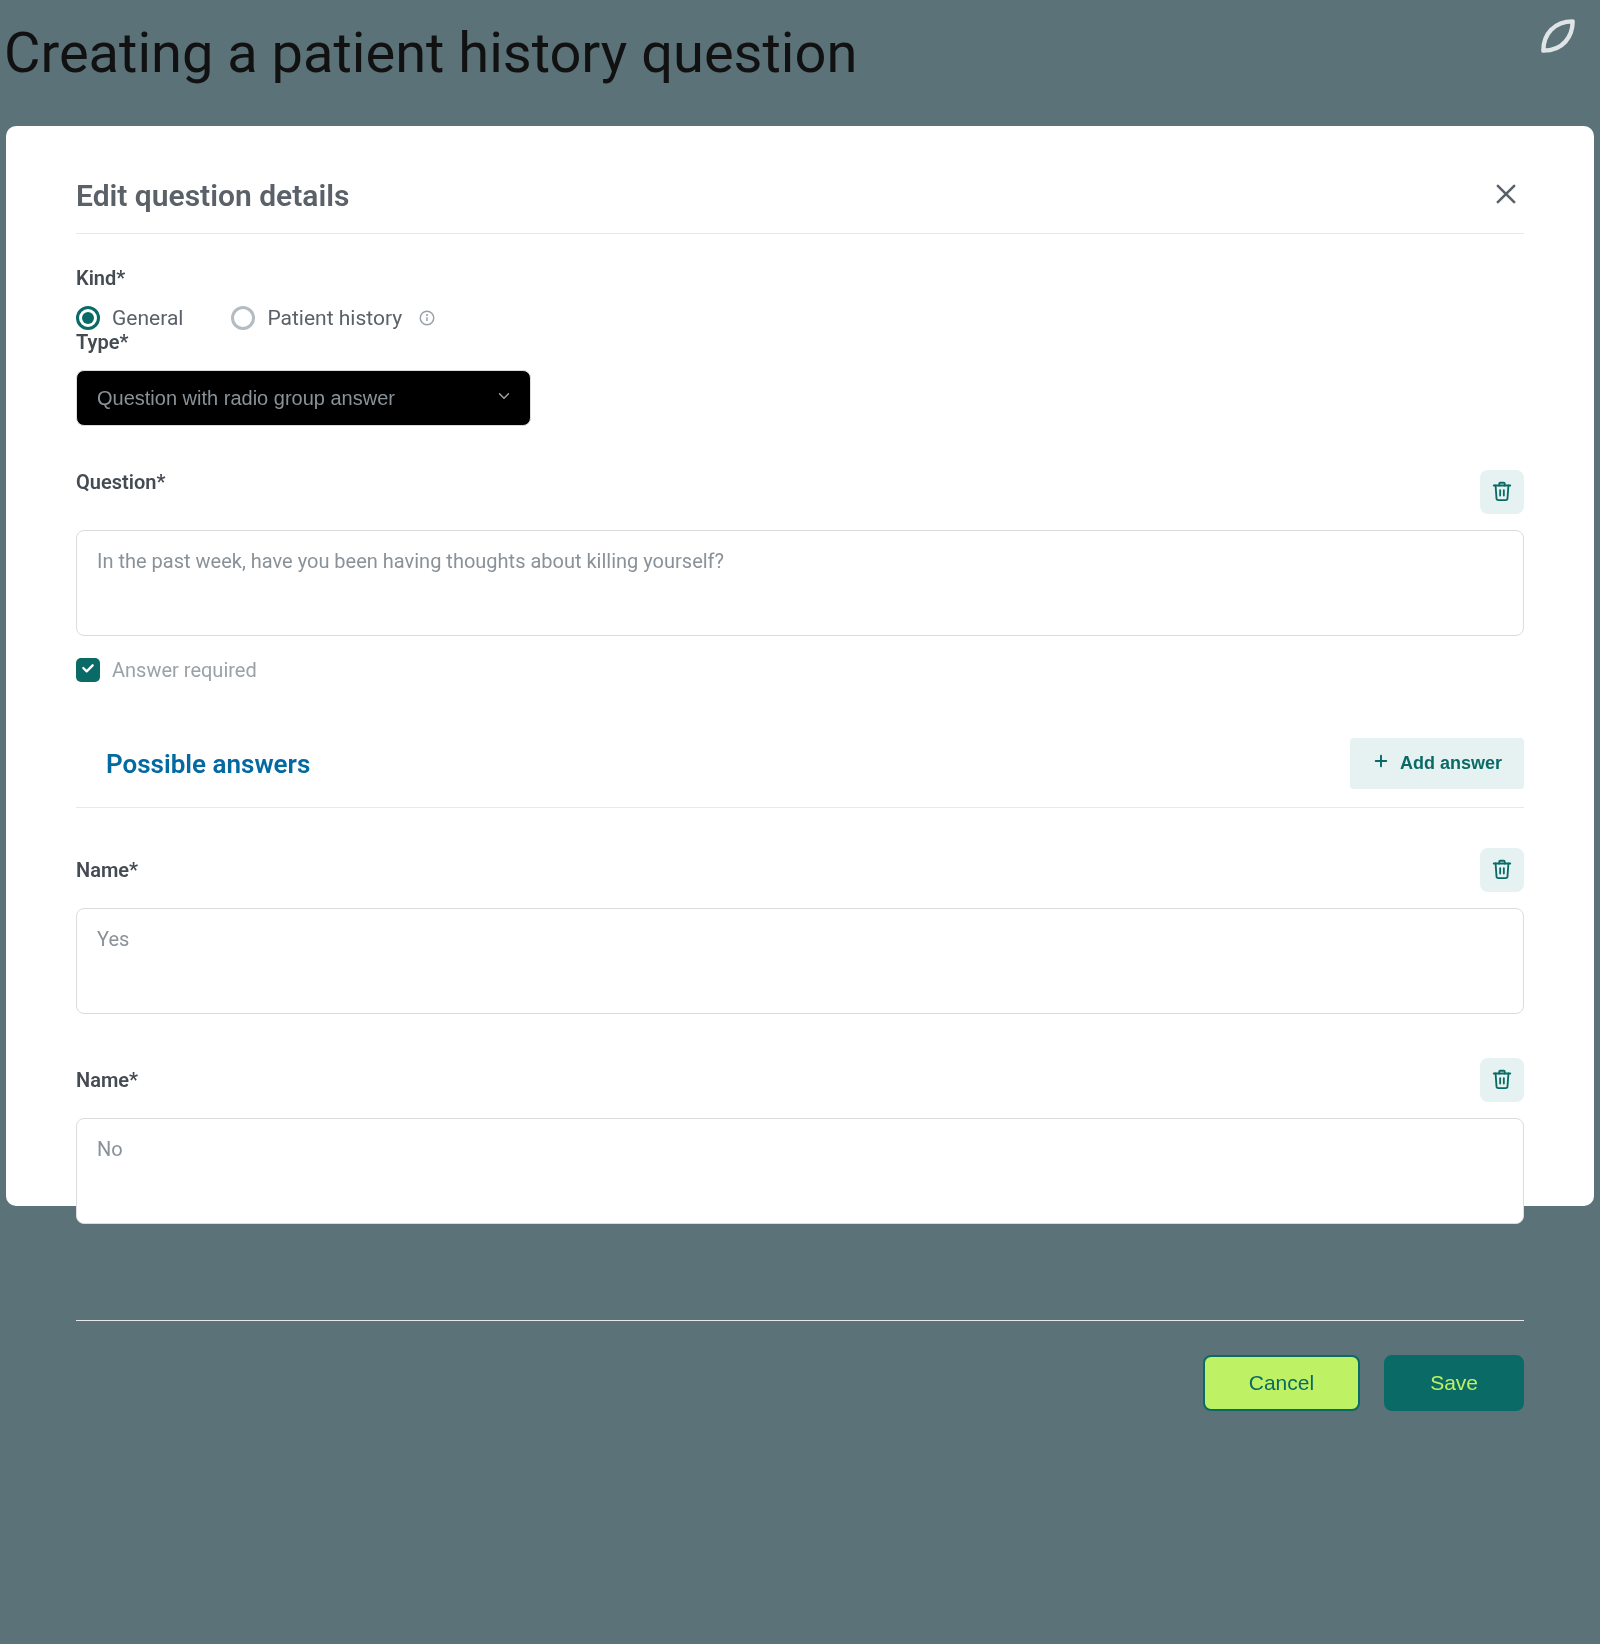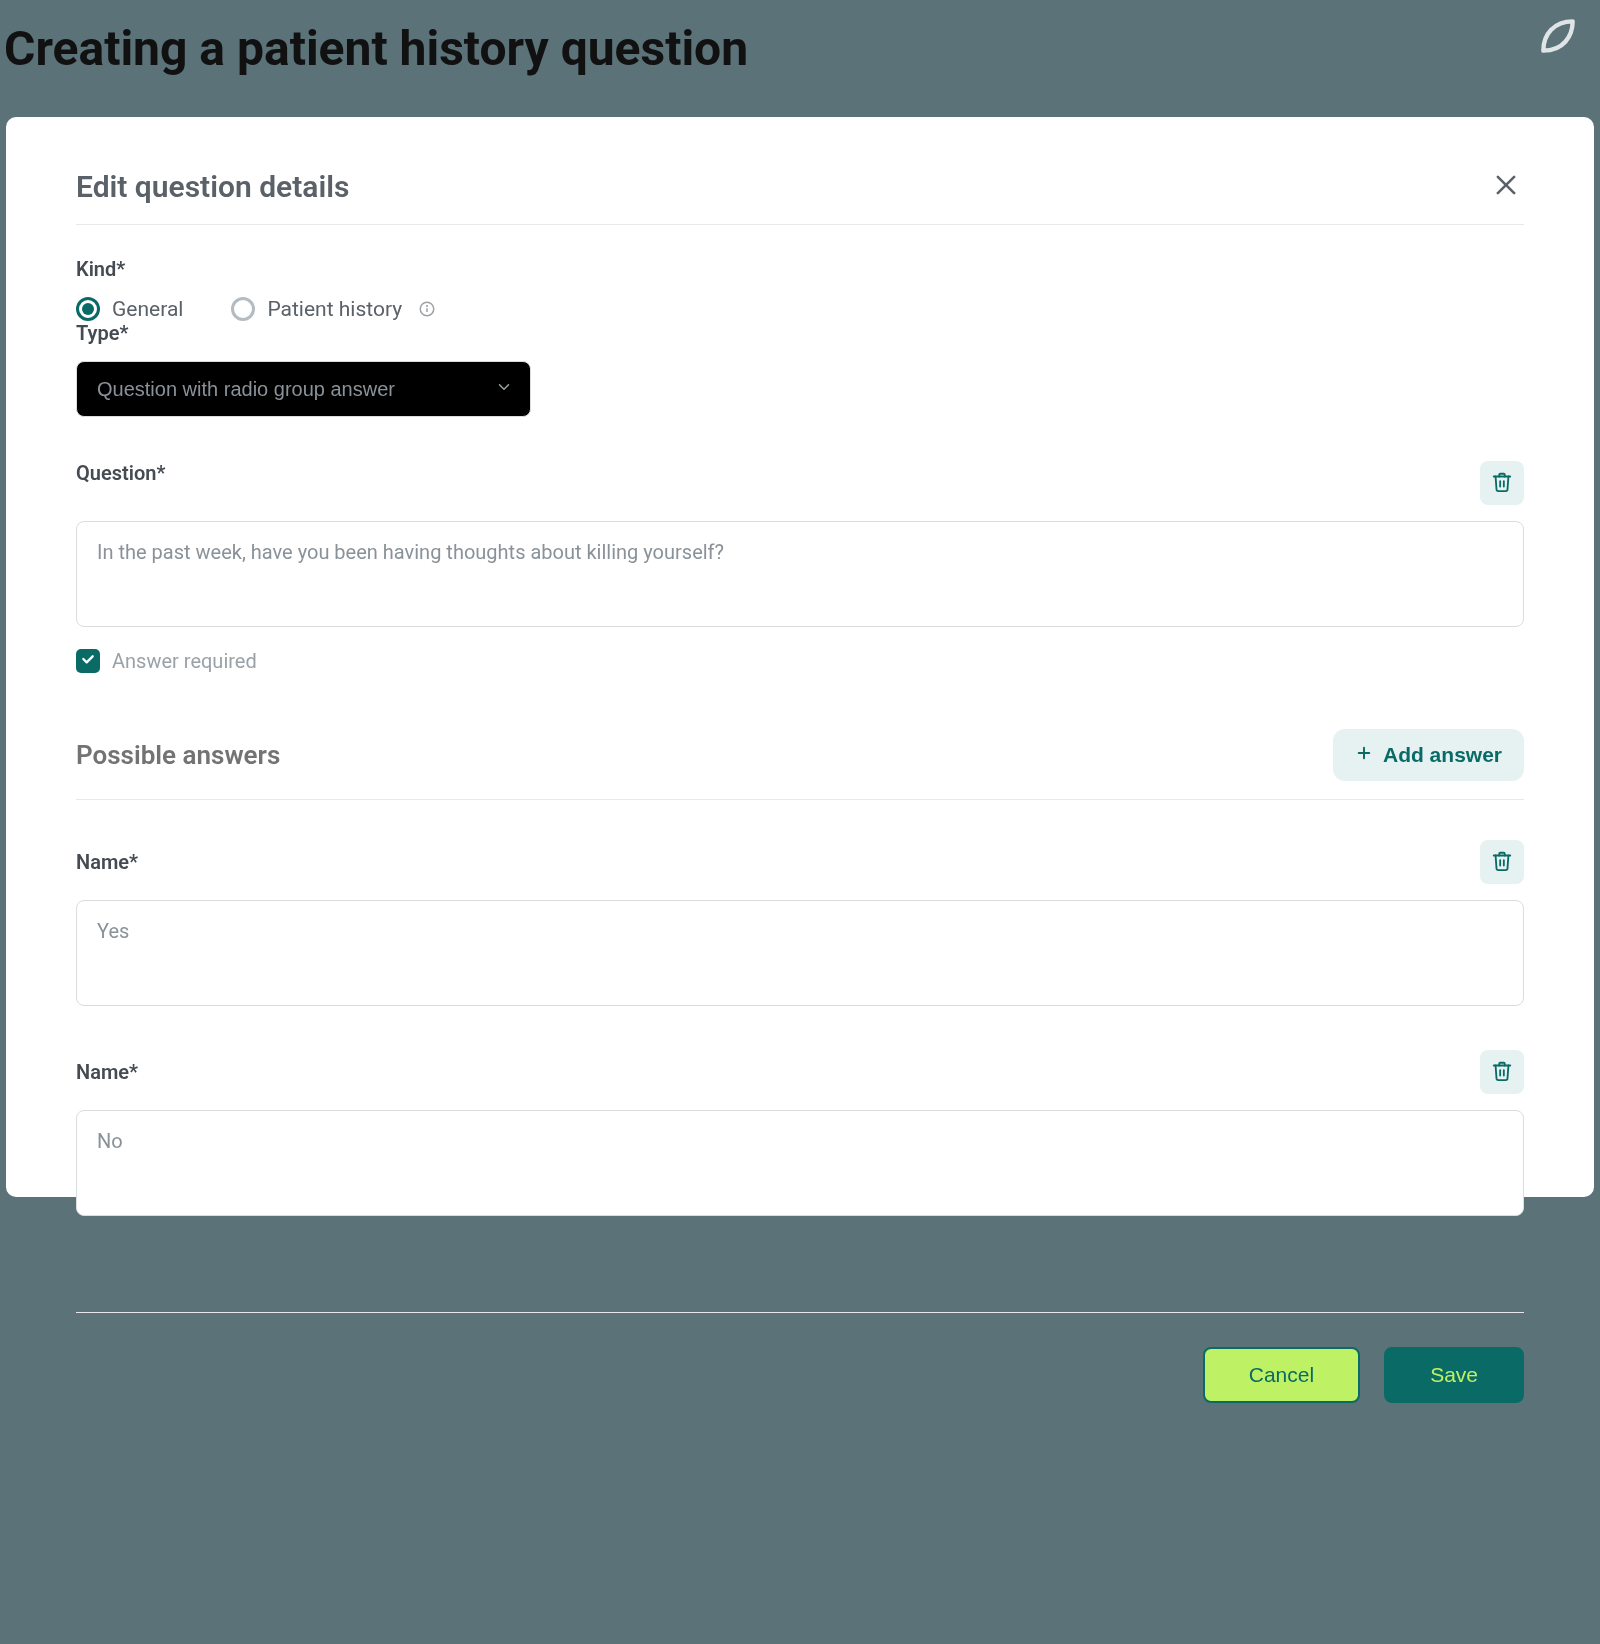--- a/index.html
+++ b/index.html
@@ -7,22 +7,22 @@
   body {
     font-family: -apple-system, BlinkMacSystemFont, "Segoe UI", Roboto, "Helvetica Neue", Arial, sans-serif;
     background: #5a7278;
     overflow: hidden;
   }
   .page-header {
     padding: 20px 0 40px 0;
     position: relative;
   }
   .page-title {
-    font-size: 48px;
-    font-weight: 700;
+    font-size: 56px;
+    font-weight: 400;
     color: #111;
     padding-left: 4px;
   }
   .logo-icon {
     position: absolute;
     right: 20px;
     top: 14px;
   }
   .modal {
     background: #fff;
@@ -165,31 +165,32 @@
     display: flex;
     justify-content: space-between;
     align-items: center;
     border-bottom: 1px solid #e6e8ea;
     padding-bottom: 18px;
     margin-bottom: 40px;
   }
   .section-title {
     font-size: 26px;
     font-weight: 600;
-    color: #737373;
+    color: #0369a1;
     display: flex;
     align-items: center;
     gap: 10px;
+    margin-left: 30px;
   }
   .pill-btn {
     background: #e6f2f1;
     border: none;
-    border-radius: 12px;
+    border-radius: 4px;
     padding: 14px 22px;
-    font-size: 21px;
+    font-size: 18px;
     font-weight: 600;
     color: #0a6b66;
     cursor: pointer;
     display: flex;
     align-items: center;
     gap: 10px;
   }
   .pill-btn.ghost {
     background: transparent;
   }

